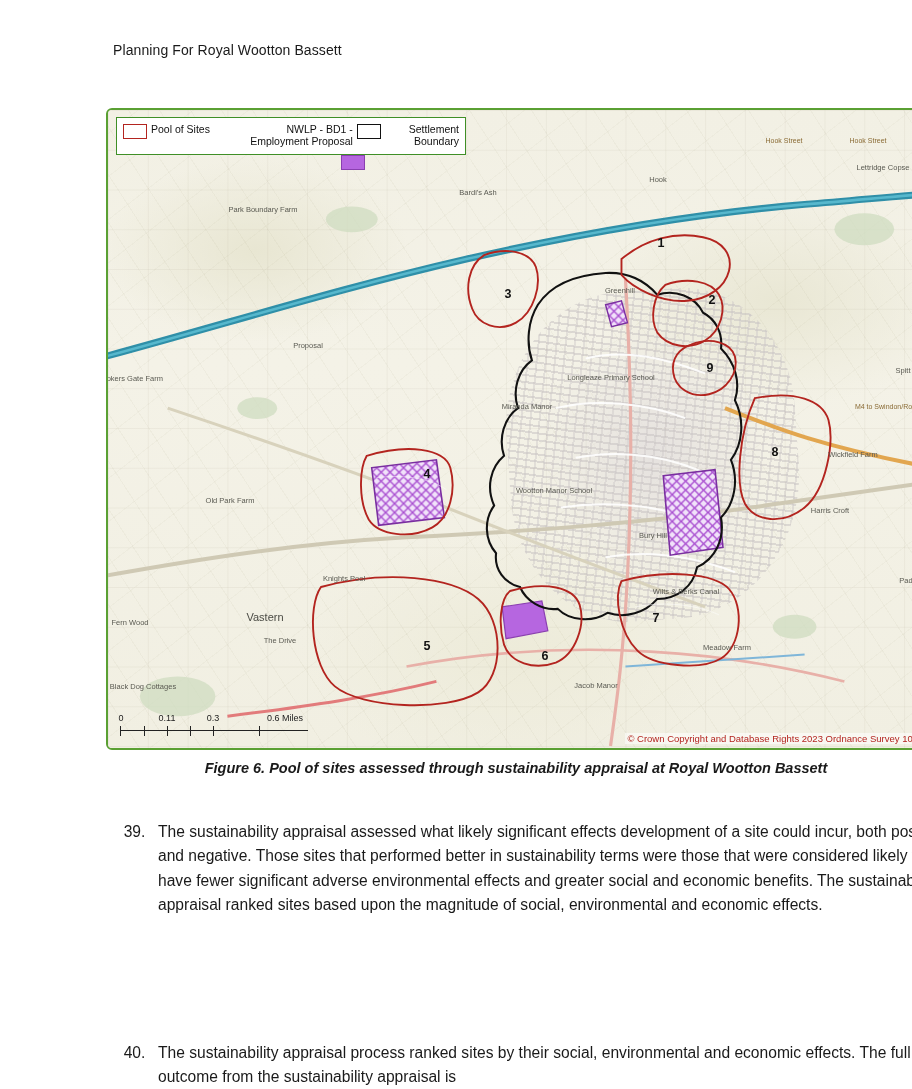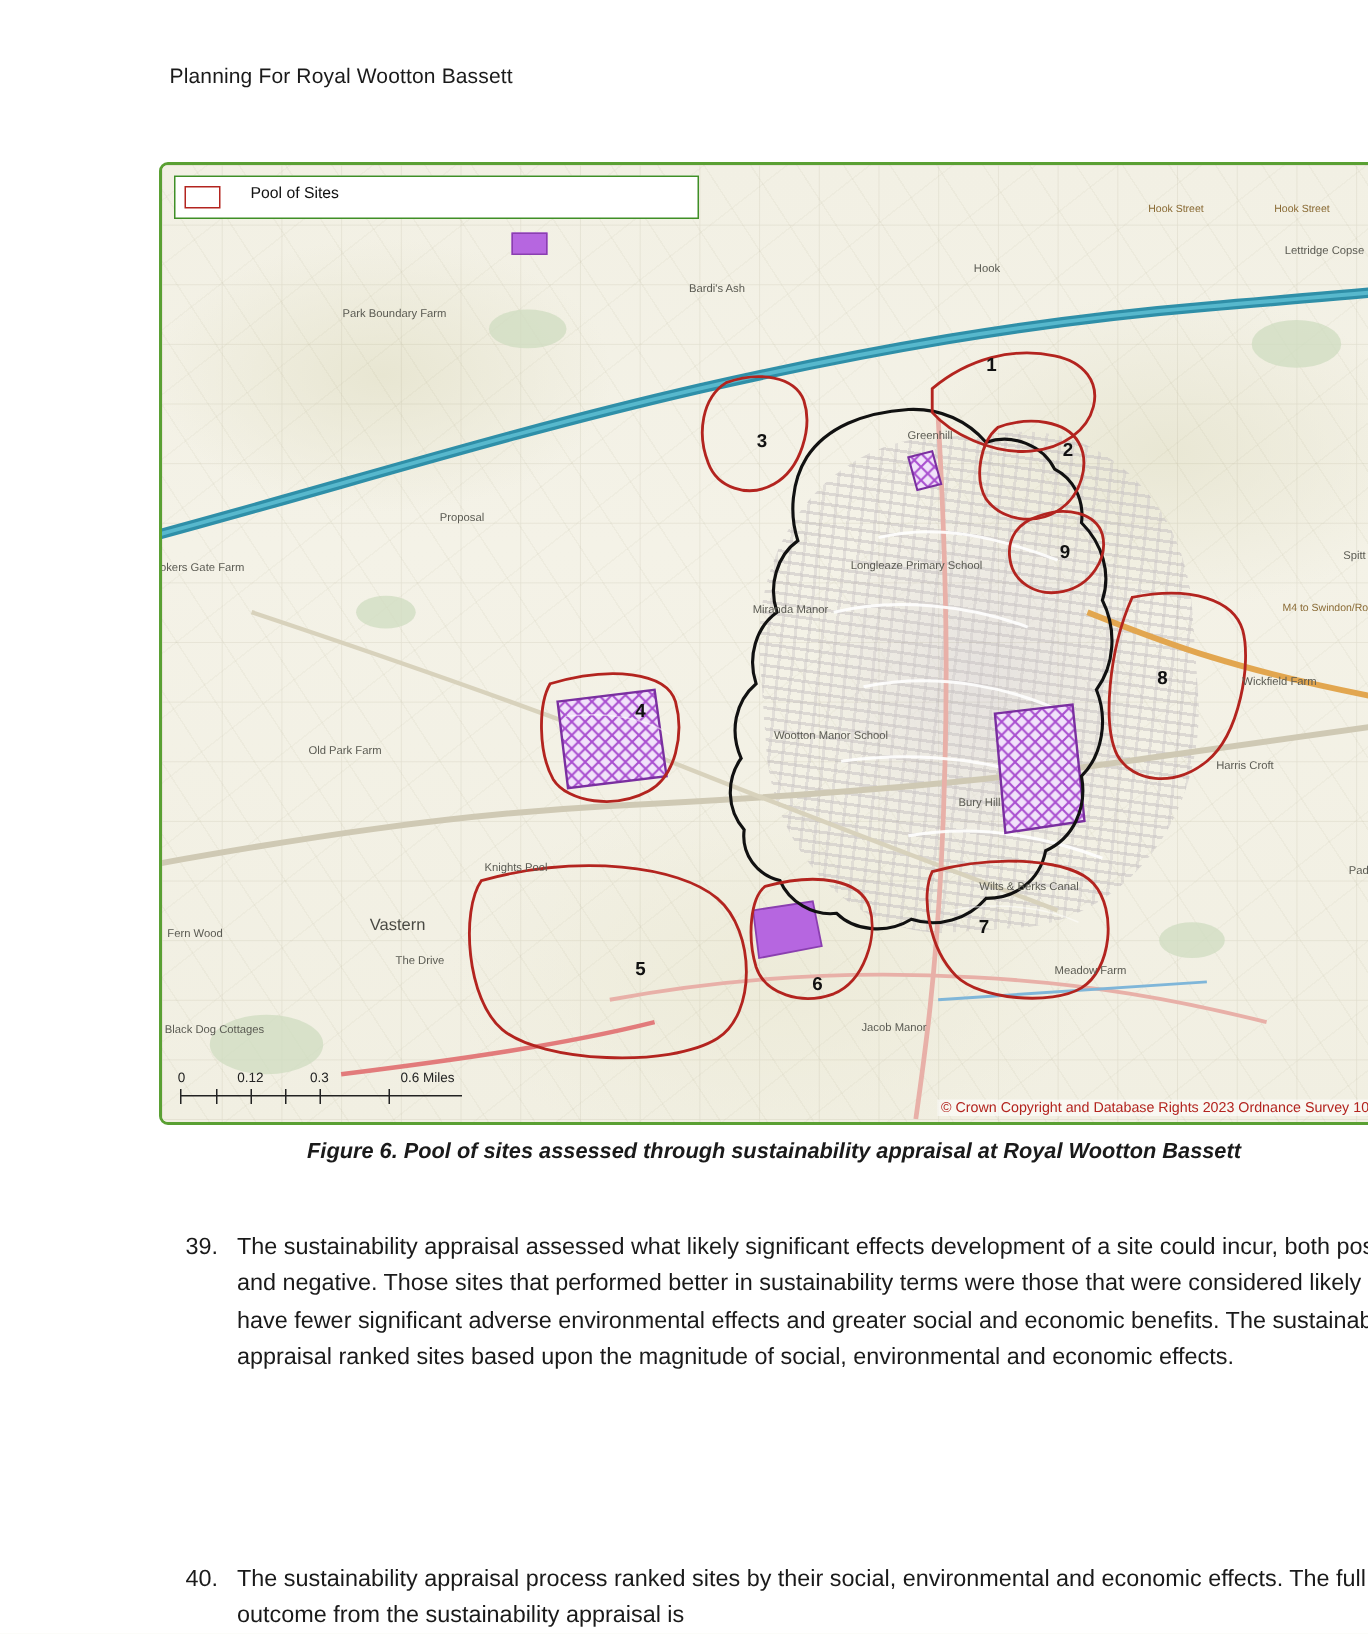--- a/index.html
+++ b/index.html
@@ -84,21 +84,21 @@
     display: flex;
     gap: 4px;
     font-size: 10.5px;
     line-height: 1.18;
     color: #111;
   }
   .legend-col { display: flex; flex-direction: column; gap: 7px; }
   .legend-col.c1 { width: 118px; }
   .legend-col.c2 { width: 112px; }
   .legend-col.c3 { width: 104px; }
-  .legend-item { display: flex; gap: 20px; align-items: flex-start; text-align: right; }
+  .legend-item { display: flex; gap: 4px; align-items: flex-start; text-align: right; }
   .swatch { flex: 0 0 auto; width: 22px; height: 13px; margin-top: 1px; }
   .sw-pool { border: 1.6px solid #b3241f; background: #ffffff; }
   .sw-cp35 {
     border: 1.4px solid #7a2fa0;
     background:
       repeating-linear-gradient(45deg, rgba(170,70,200,0.85) 0 1.5px, rgba(255,255,255,0) 1.5px 5px),
       repeating-linear-gradient(-45deg, rgba(170,70,200,0.85) 0 1.5px, rgba(255,255,255,0) 1.5px 5px),
       #ffffff;
   }
   .sw-settle { border: 1.6px solid #111111; background: #ffffff; }
@@ -329,28 +329,39 @@
     <div class="place-label" style="left:545px;top:425px">Bury Hill</div>
     <div class="place-label" style="left:22px;top:512px">Fern Wood</div>
 
     <div class="legend">
       <div class="legend-col c1">
         <div class="legend-item">
           <span class="swatch sw-pool"></span>
           <span class="legend-label">Pool of Sites</span>
         </div>
       </div>
+      <div class="legend-col c2">
+        <div class="legend-item">
+          <span class="legend-label">NWLP - BD1 - Employment Proposal</span>
+        </div>
+      </div>
+      <div class="legend-col c3">
+        <div class="legend-item">
+          <span class="swatch sw-settle"></span>
+          <span class="legend-label">Settlement Boundary</span>
+        </div>
+      </div>
     </div>
 
     <div style="position:absolute;left:233px;top:45px;width:22px;height:13px;background:#b666e0;border:1px solid #8a3fb0;"></div>
 
     <div class="scalebar">
       <div class="nums">
         <span style="left:3px">0</span>
-        <span style="left:49px">0.12</span>
+        <span style="left:49px">0.11</span>
         <span style="left:95px">0.3</span>
         <span style="left:167px">0.6 Miles</span>
       </div>
       <div class="ticks">
         <div class="axis"></div>
         <div class="tick" style="left:2px"></div>
         <div class="tick" style="left:26px"></div>
         <div class="tick" style="left:49px"></div>
         <div class="tick" style="left:72px"></div>
         <div class="tick" style="left:95px"></div>

